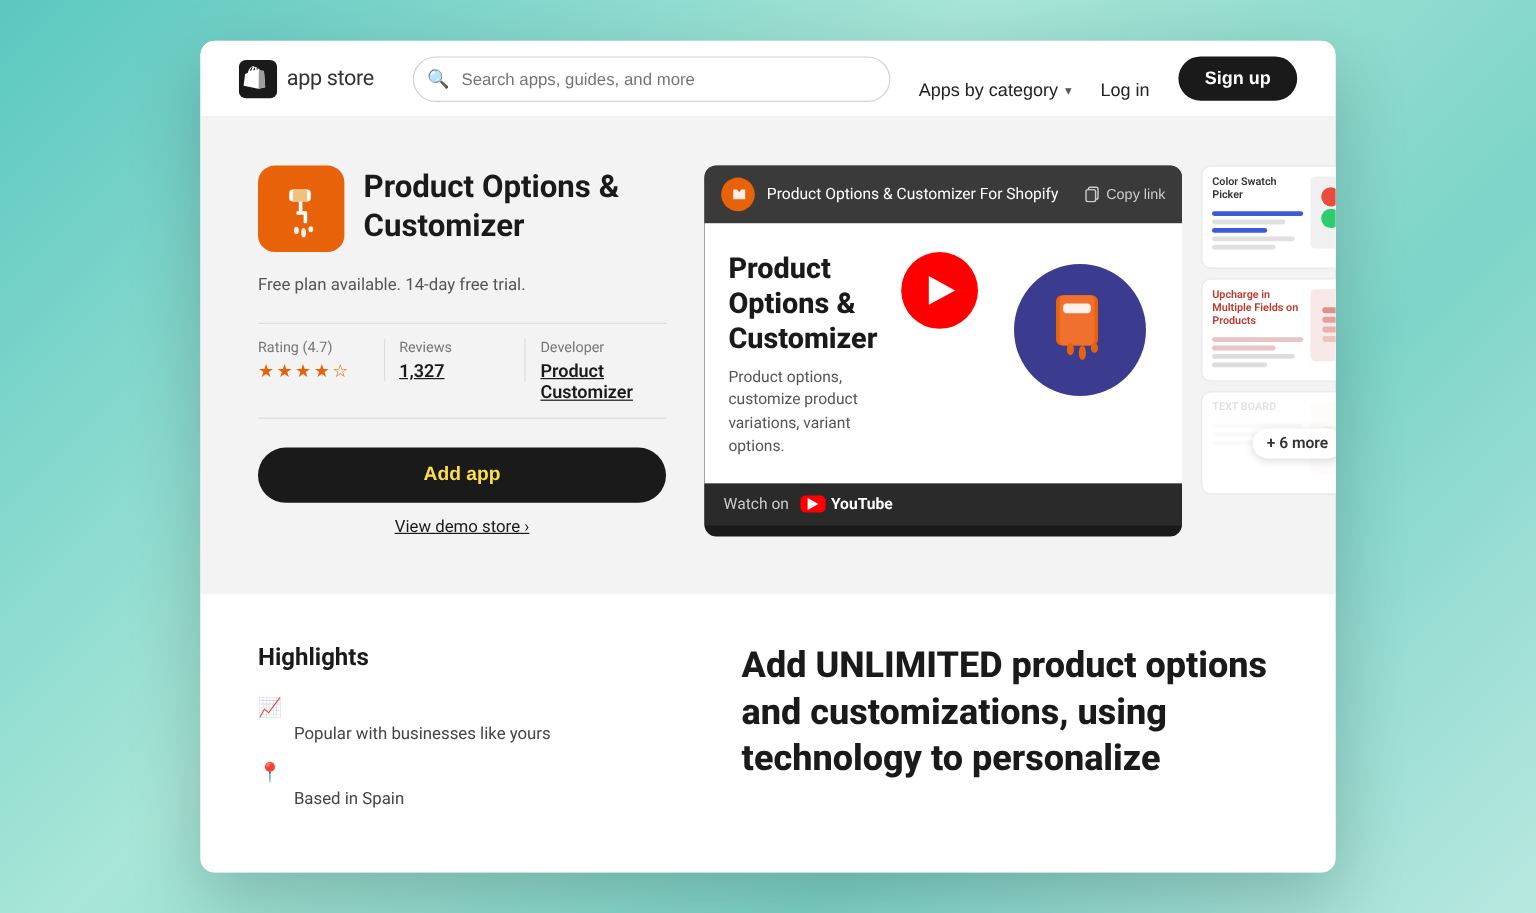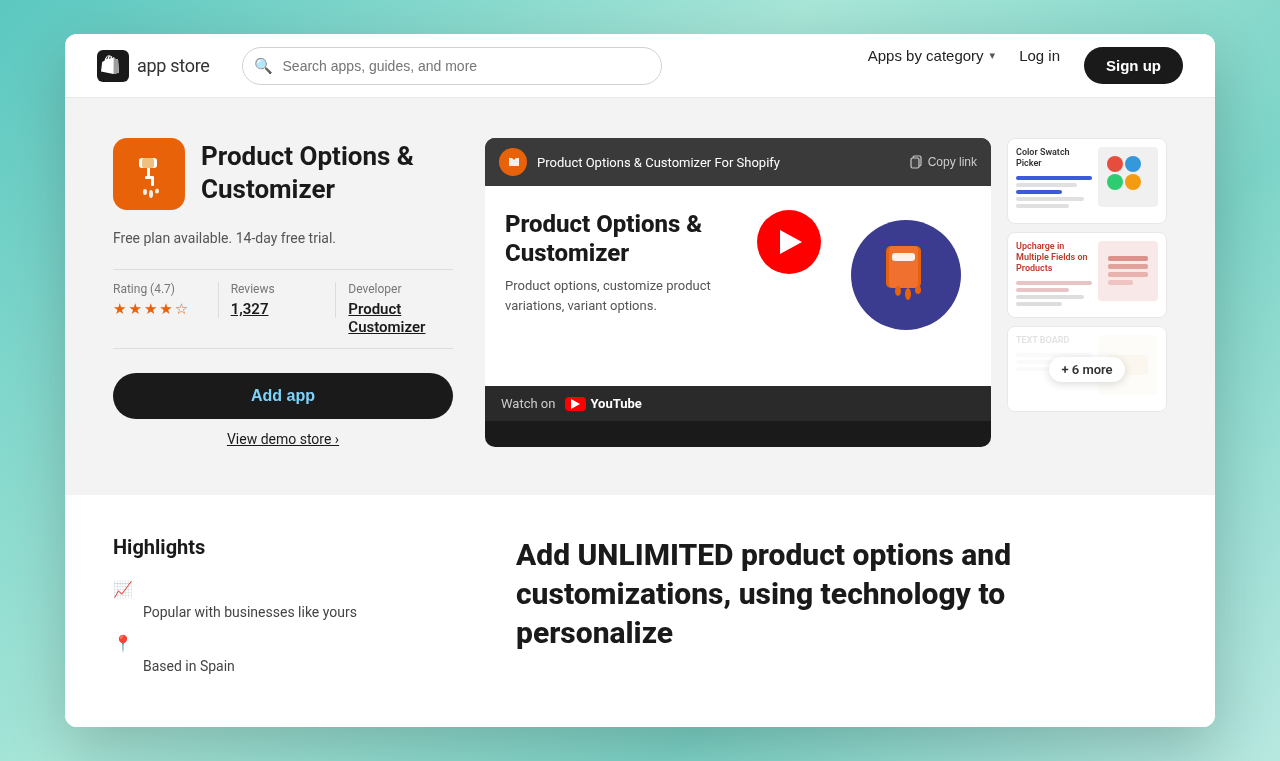--- a/index.html
+++ b/index.html
@@ -5,21 +5,21 @@
     * { box-sizing: border-box; margin: 0; padding: 0; }
     body {
       font-family: -apple-system, BlinkMacSystemFont, 'Segoe UI', Roboto, sans-serif;
       background: linear-gradient(135deg, #5bc8c0 0%, #a8e6d8 40%, #7dd4c8 70%, #b8e8e0 100%);
       min-height: 761px;
       display: flex;
       align-items: center;
       justify-content: center;
     }
     .browser-window {
-      width: 1150px;
+      width: 946px;
       background: #fff;
       border-radius: 12px;
       overflow: hidden;
       box-shadow: 0 20px 60px rgba(0,0,0,0.2);
     }
     
     .navbar {
       background: #fff;
       border-bottom: 1px solid #e8e8e8;
       padding: 0 32px;
@@ -65,21 +65,21 @@
     .search-icon-inner {
       position: absolute;
       left: 13px;
       top: 50%;
       transform: translateY(-50%);
       color: #888;
       font-size: 15px;
     }
     .nav-links {
       display: flex;
-      align-items: flex-start;
+      align-items: flex-end;
       gap: 24px;
       margin-left: auto;
     }
     .apps-category-btn {
       display: flex;
       align-items: center;
       gap: 6px;
       font-size: 15px;
       font-weight: 500;
       color: #222;
@@ -191,21 +191,21 @@
       gap: 2px;
       margin-top: 2px;
     }
     .star {
       color: #e8620a;
       font-size: 15px;
     }
     .star.half { color: #e8620a; }
     .add-app-btn {
       background: #1a1a1a;
-      color: #7dd3fc;
+      color: #fde047;
       border: none;
       border-radius: 28px;
       padding: 14px 0;
       font-size: 16px;
       font-weight: 600;
       cursor: pointer;
       width: 100%;
       margin-bottom: 12px;
     }
     .demo-link {

